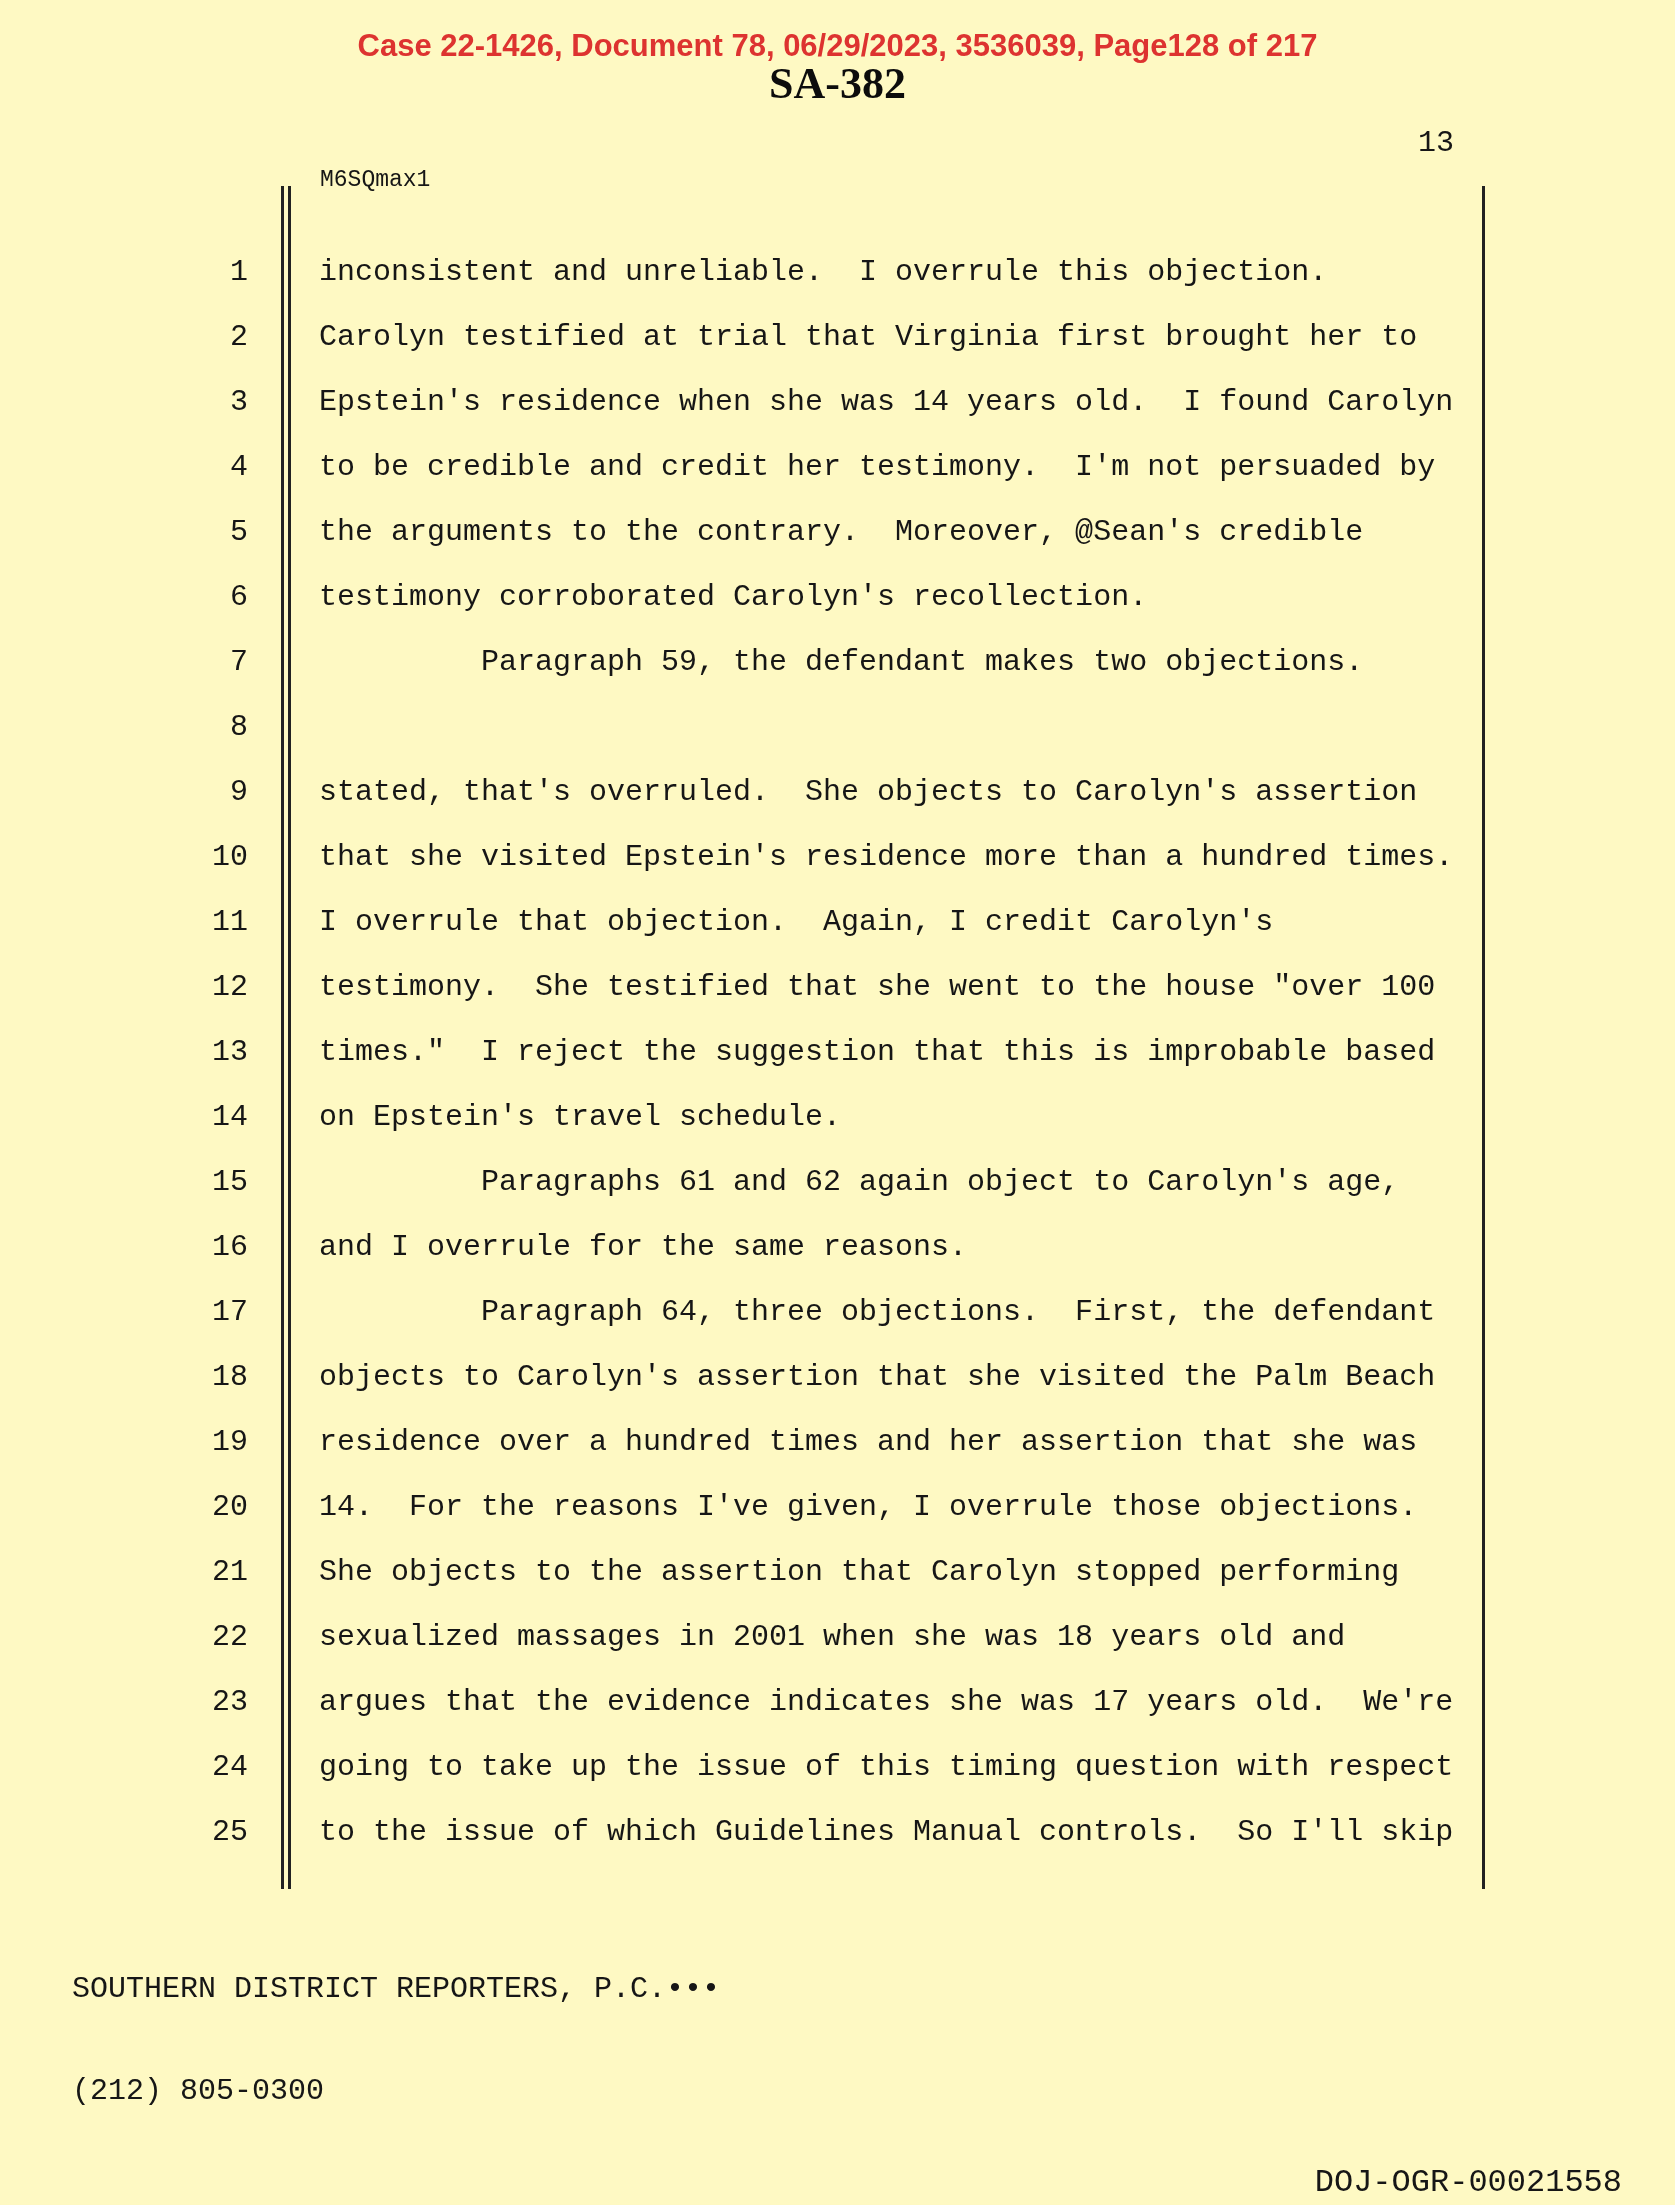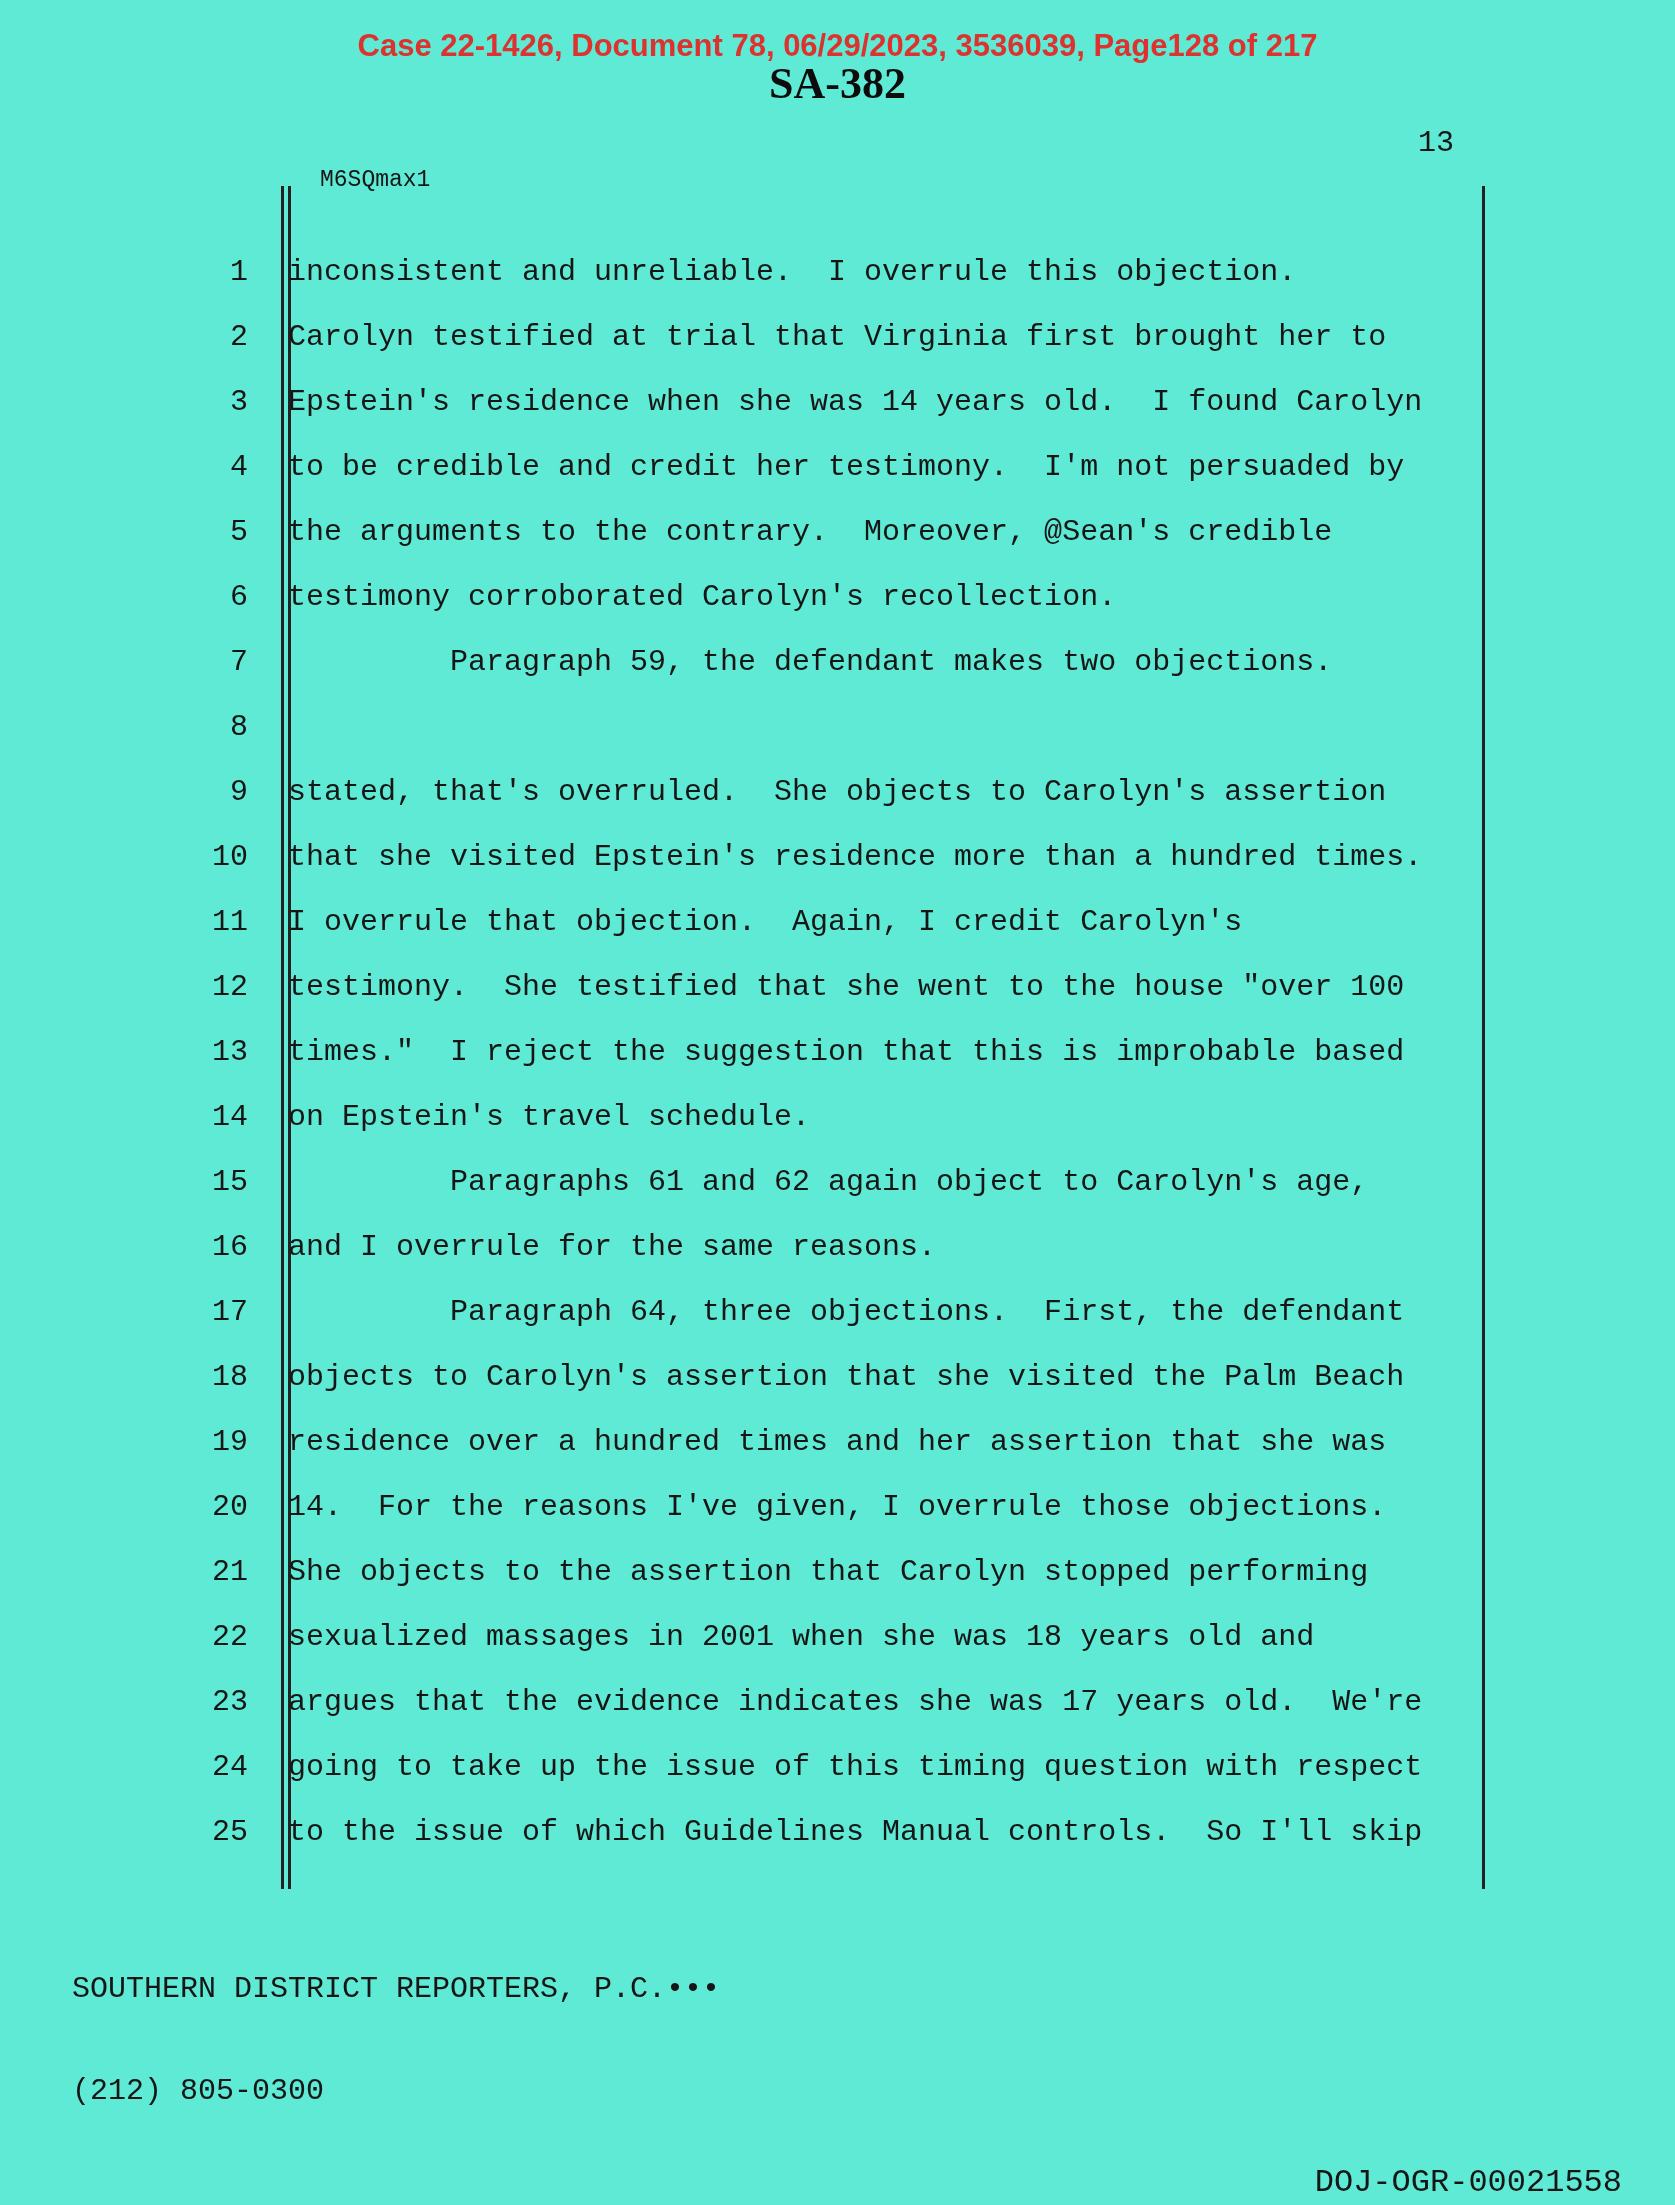--- a/index.html
+++ b/index.html
@@ -4,21 +4,21 @@
 <style>
   html, body {
     margin: 0;
     padding: 0;
     background: #ffffff;
   }
   .page {
     position: relative;
     width: 1675px;
     height: 2205px;
-    background: #5eead4;
+    background: #fef9c3;
     overflow: hidden;
     font-family: "Liberation Mono", "DejaVu Sans Mono", monospace;
     color: #161616;
   }
 
   
   .case-stamp {
     position: absolute;
     top: 28px;
     left: 0;
@@ -82,21 +82,21 @@
     line-height: 65px;
     font-size: 30px;
   }
   .t-num {
     width: 248px;
     text-align: right;
     white-space: pre;
     flex: 0 0 auto;
   }
   .t-text {
-    margin-left: 40px;
+    margin-left: 71px;
     white-space: pre;
     flex: 0 0 auto;
   }
 
   
   .reporter-block {
     position: absolute;
     top: 1904px;
     left: 72px;
     width: 1603px;

